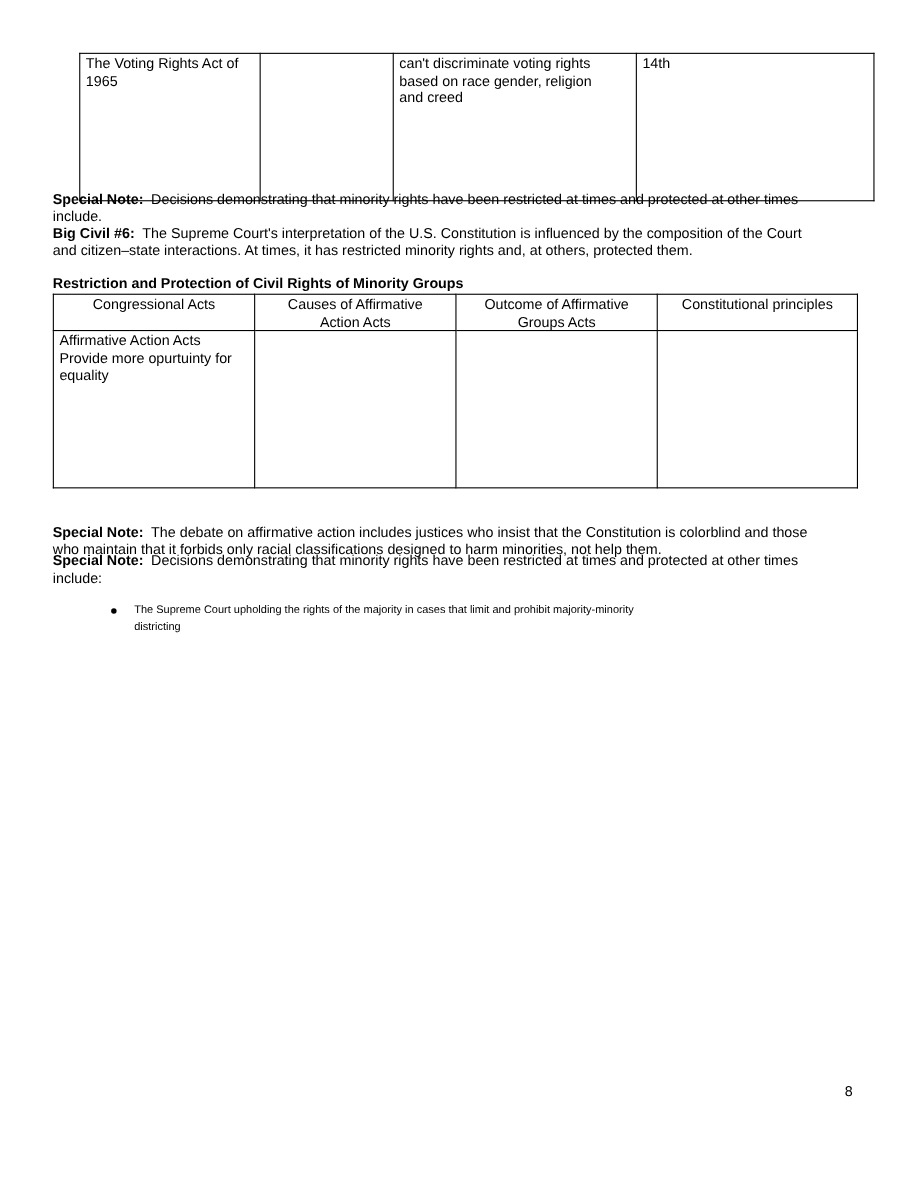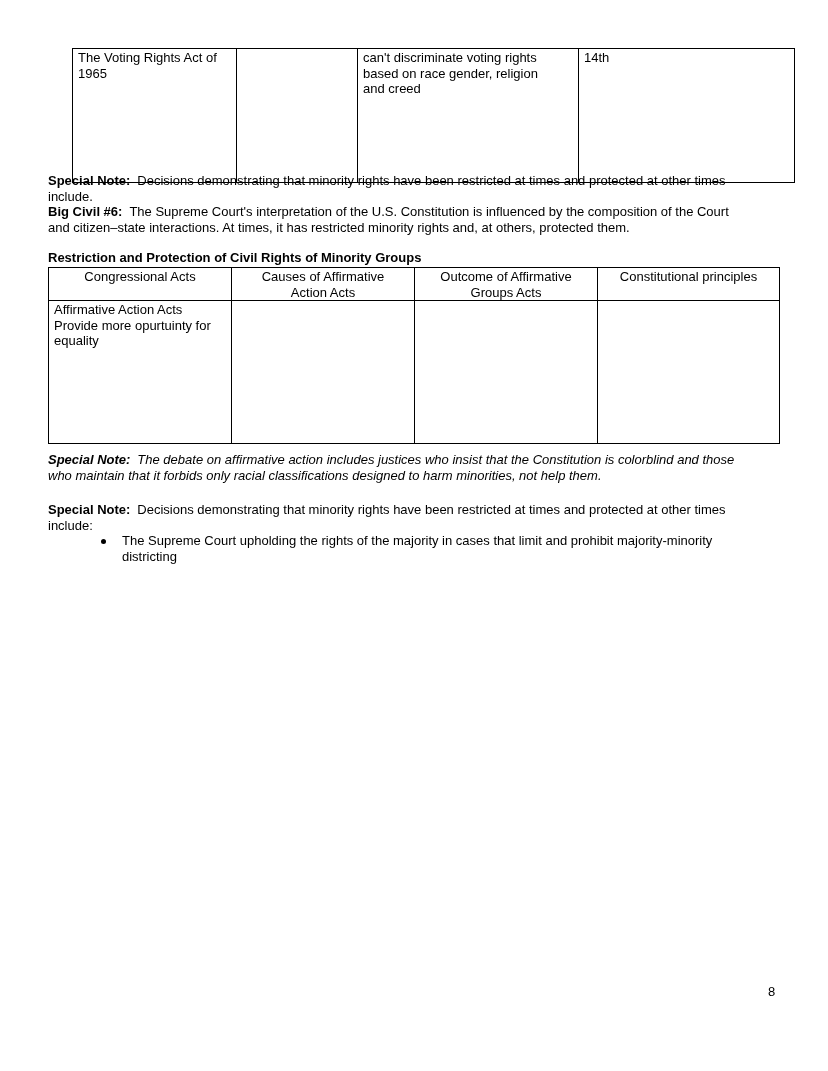--- a/index.html
+++ b/index.html
@@ -39,25 +39,25 @@
   #voting-table { left: 48px; top: 48px; width: 722px; height: 135px; margin-left: 24px; }
   #affirm-table { left: 48px; top: 267px; width: 731px; }
   #affirm-table th { height: 29px; }
   #affirm-table td { height: 141px; }
 
   #intro-block { top: 173px; }
   #section-heading {
     top: 250px;
     font-weight: bold;
   }
-  #note2-block { top: 452px; font-style: italic; }
+  #note2-block { top: 476px; }
   #note3-block { top: 502px; }
 
-  #bullet-block { top: 533px; left: 48px; width: 734px; position: absolute;
-                  font-size: 13px; line-height: 15.5px; }
+  #bullet-block { top: 547px; left: 48px; width: 734px; position: absolute;
+                  font-size: 10px; line-height: 15.5px; }
   .bullet-dot {
     position: absolute;
     left: 53px; top: 6px;
     width: 5px; height: 5px;
     border-radius: 50%;
     background: #000000;
   }
   .bullet-text { margin-left: 74px; width: 658px; white-space: pre-line; }
 
   #page-number {

